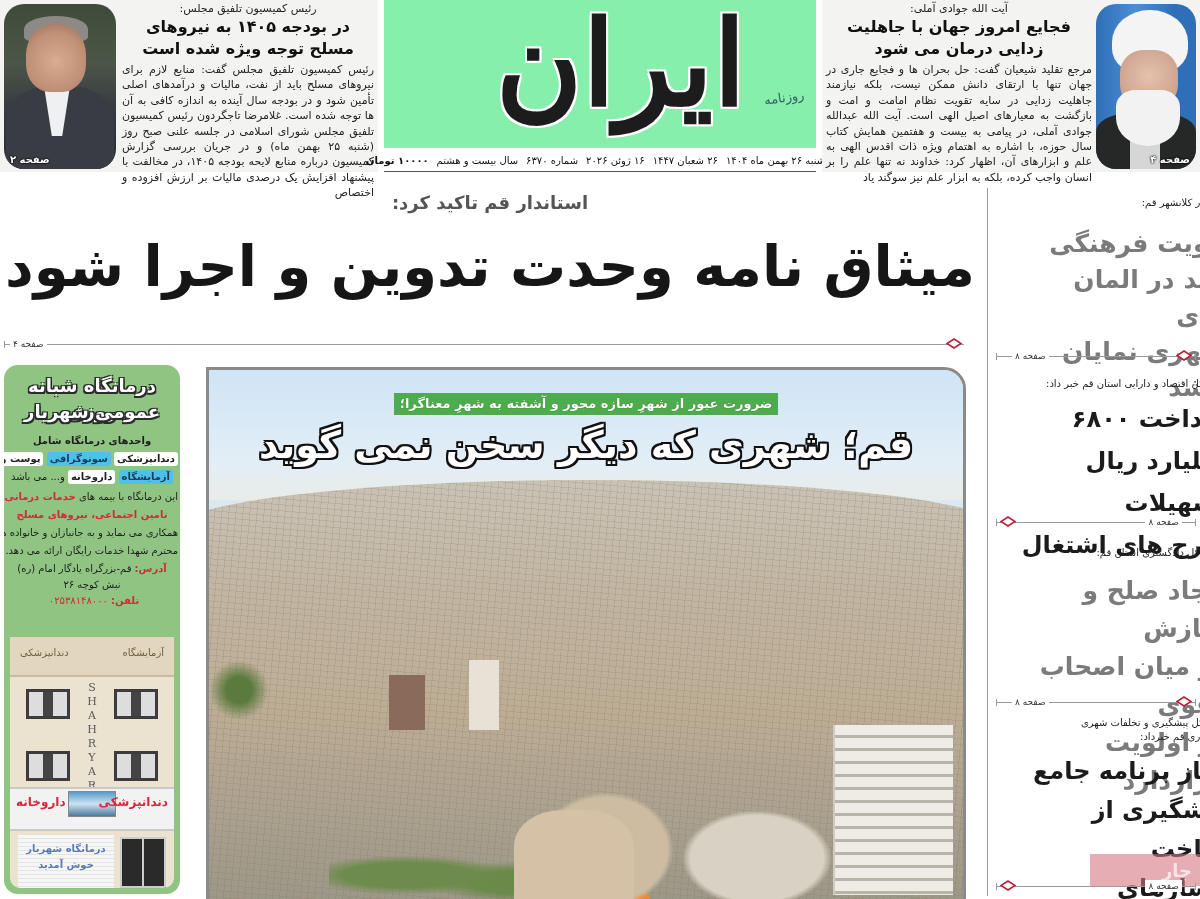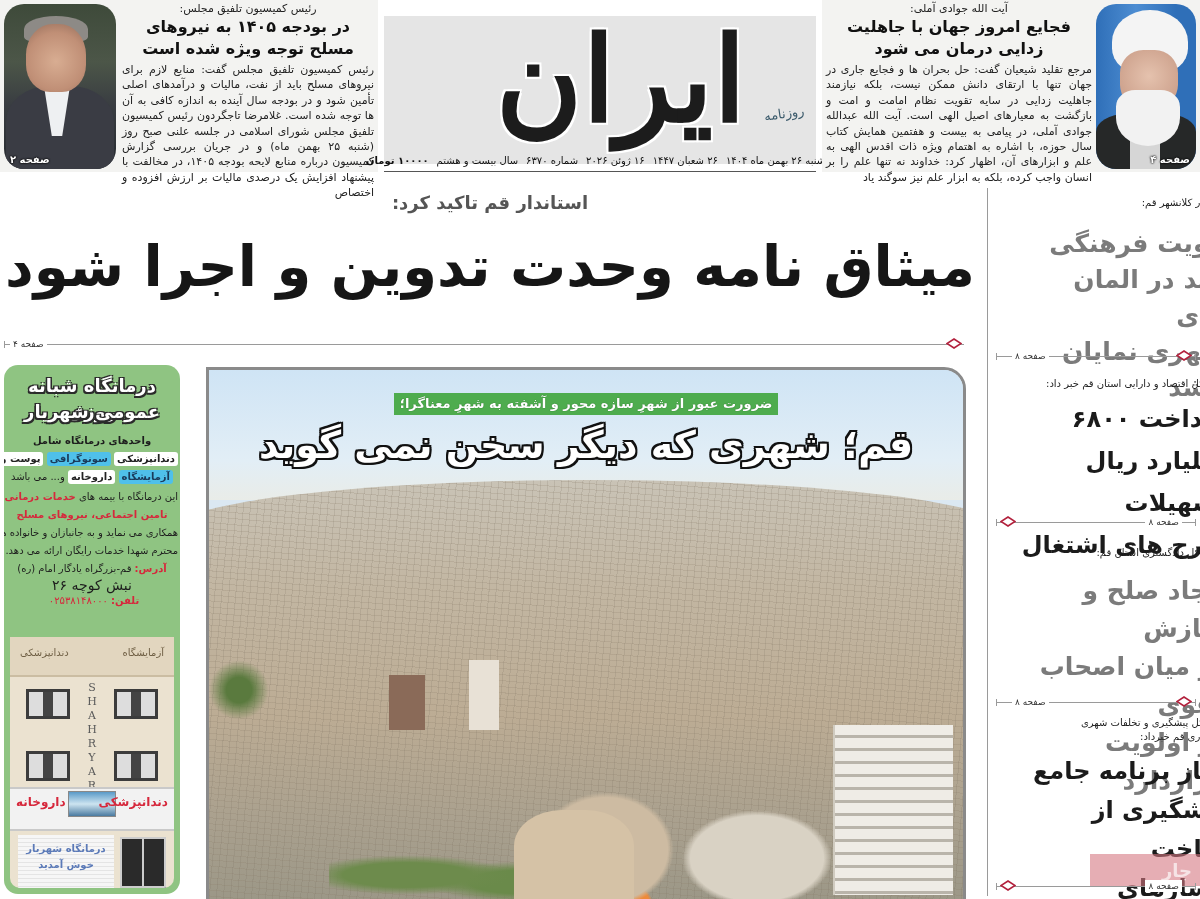--- a/index.html
+++ b/index.html
@@ -23,21 +23,21 @@
   .photo-right .beard { position: absolute; left: 20px; top: 86px; width: 64px; height: 56px; border-radius: 30% 30% 50% 50%; background: #f2f2f2; }
   .photo-right .robe { position: absolute; left: 0; top: 110px; width: 100px; height: 60px; background: #262828; border-radius: 30% 30% 0 0; }
   .photo-right .robe-inner { position: absolute; left: 34px; top: 118px; width: 30px; height: 50px; background: #d6d6d6; }
   .photo-caption { position: absolute; font-size: 10px; font-weight: bold; color: #fff; text-shadow: 0 0 2px #000, 0 0 2px #000; }
 
   .story-kicker { position: absolute; font-size: 11px; color: #222; text-align: center; }
   .story-title { position: absolute; font-size: 16px; font-weight: bold; color: #111; text-align: center; line-height: 22px; }
   .story-body { position: absolute; font-size: 11px; line-height: 15.4px; color: #222; text-align: justify; }
 
   
-  .masthead { left: 384px; top: 16px; width: 432px; height: 148px; background: #e5e5e5; overflow: hidden; }
+  .masthead { left: 384px; top: 0; width: 432px; height: 148px; background: #86efac; overflow: hidden; }
   .masthead-logo-text { position: absolute; right: 70px; top: -6px; font-size: 118px; font-weight: bold; color: #1c1c1c; font-family: "DejaVu Serif", serif; letter-spacing: -6px; text-shadow: 0 0 0 #fff, 2px 2px 0 #fff, -2px -2px 0 #fff, 2px -2px 0 #fff, -2px 2px 0 #fff; }
   .masthead-sub { position: absolute; right: 12px; top: 90px; font-size: 13px; color: #3b5a6b; writing-mode: horizontal-tb; transform: rotate(-8deg); }
   .dateline { left: 384px; top: 150px; width: 432px; height: 22px; border-bottom: 1px solid #555; display: flex; align-items: center; justify-content: center; font-size: 10px; gap: 4px; color: #111; white-space: nowrap; }
   .dateline .sep { display: inline-block; width: 5px; height: 5px; background: #d0356a; }
   .dateline .price { font-weight: bold; }
 
   
   .lead-kicker { left: 0; top: 192px; width: 980px; text-align: center; font-size: 18px; font-weight: bold; color: #555; }
   .lead-title { left: 0; top: 232px; width: 980px; text-align: center; font-size: 56px; font-weight: bold; color: #161616; letter-spacing: -1px; line-height: 70px; }
 
@@ -290,21 +290,21 @@
     </div>
     <div class="bld-shutter" style="top:198px; height:53px;"></div>
     <div class="bld-shutter-text" style="top:204px;">
       <div>درمانگاه شهریار</div>
       <div>خوش آمدید</div>
     </div>
     <div class="bld-door" style="top:200px; height:51px;"></div>
   </div>
 </div>
 
-<div class="abs" style="left:4px; top:577px; width:176px; text-align:center; font-size:14px; line-height:16px; color:#1d1d1d;">نبش کوچه ۲۶</div>
+<div class="abs" style="left:4px; top:577px; width:176px; text-align:center; font-size:10px; line-height:16px; color:#1d1d1d;">نبش کوچه ۲۶</div>
 <div class="abs" style="left:4px; top:593px; width:180px; text-align:center; font-size:10px; line-height:16px; color:#1d1d1d;">
   <span style="color:#d6283c; font-weight:bold;">تلفن:</span>
   <span style="color:#d6283c;">۰۲۵۳۸۱۴۸۰۰۰</span>
 </div>
 
 <div class="abs feature">
   <div class="sky"></div>
   <div class="city"></div>
   <div class="trees-left"></div>
   <div class="building-mid"></div>

